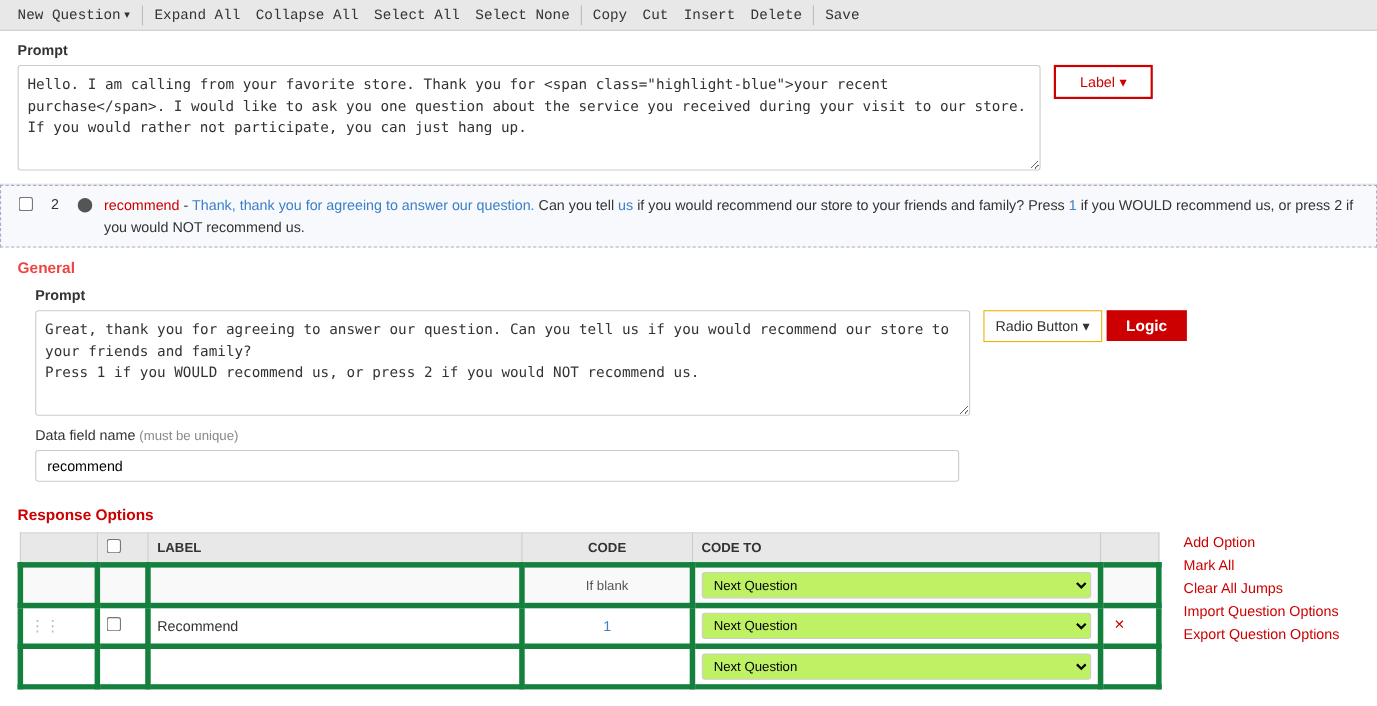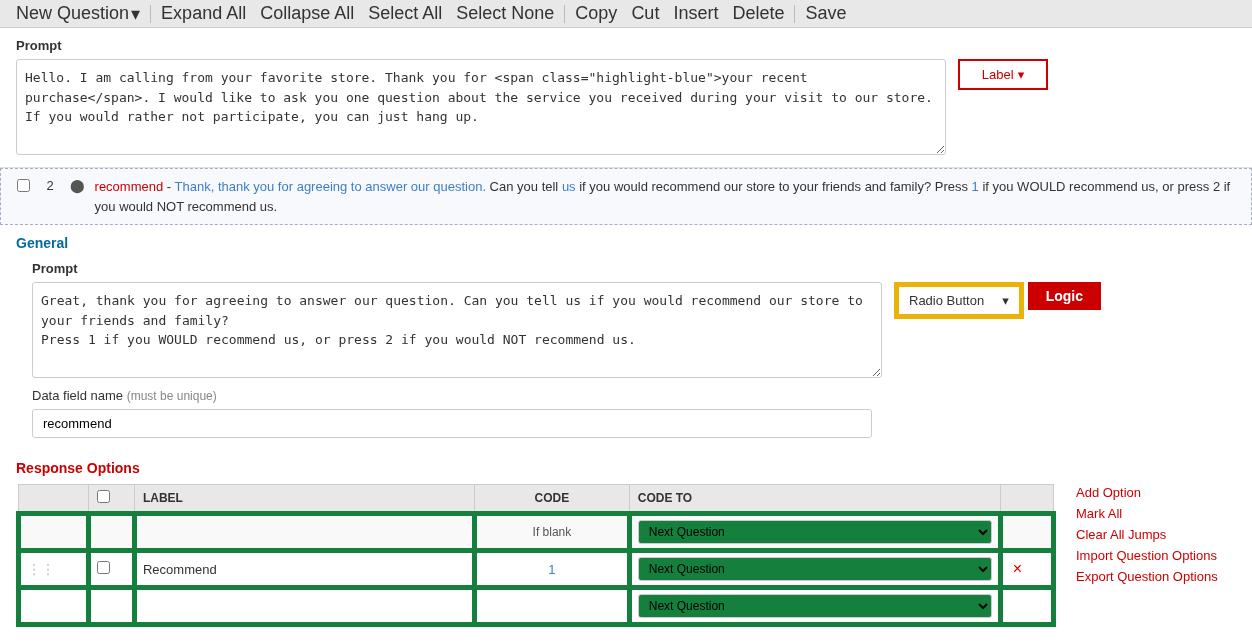--- a/index.html
+++ b/index.html
@@ -13,22 +13,23 @@
       display: flex;
       align-items: center;
       gap: 2px;
       height: 28px;
     }
     .toolbar-btn {
       background: none;
       border: none;
       padding: 2px 6px;
       cursor: pointer;
-      font-size: 18px;
+      font-size: 13px;
       color: #333;
+      font-family: Liberation Mono, monospace;
     }
     .toolbar-btn-new {
       display: flex;
       align-items: center;
       gap: 2px;
     }
     .toolbar-divider {
       width: 1px;
       height: 18px;
       background: #bbb;
@@ -113,21 +114,21 @@
       font-size: 13px;
       line-height: 1.5;
       flex: 1;
     }
 
     
     .general-section {
       padding: 10px 16px 10px 16px;
     }
     .section-title-general {
-      color: #0369a1;
+      color: #ef4444;
       font-size: 14px;
       font-weight: bold;
       margin-bottom: 10px;
     }
 
     .general-inner {
       padding-left: 16px;
     }
 
     .prompt-row2 {
@@ -150,29 +151,29 @@
       max-width: 850px;
     }
 
     .right-btns {
       display: flex;
       gap: 4px;
       align-items: flex-start;
     }
 
     .radio-btn {
-      border: 5px solid #eab308;
+      border: 1px solid #eab308;
       background: #fff;
       color: #333;
       padding: 6px 10px;
       cursor: pointer;
       font-size: 13px;
       display: flex;
       align-items: flex-start;
-      gap: 18px;
+      gap: 4px;
     }
 
     .logic-btn {
       background: #cc0000;
       color: #fff;
       border: none;
       padding: 6px 18px;
       cursor: pointer;
       font-size: 14px;
       font-weight: bold;
@@ -259,21 +260,21 @@
     .resp-table .col-code { width: 100px; text-align: center; }
     .resp-table .col-jump { width: 240px; }
     .resp-table .col-del { width: 24px; }
 
     .jump-select {
       width: 100%;
       border: 1px solid #ccc;
       border-radius: 3px;
       padding: 3px 6px;
       font-size: 12px;
-      background: #15803d;
+      background: #bef264;
     }
 
     .code-blue { color: #3c7fc7; text-align: center; }
     .del-btn {
       background: none;
       border: none;
       color: #cc0000;
       font-size: 16px;
       cursor: pointer;
       padding: 0 4px;

